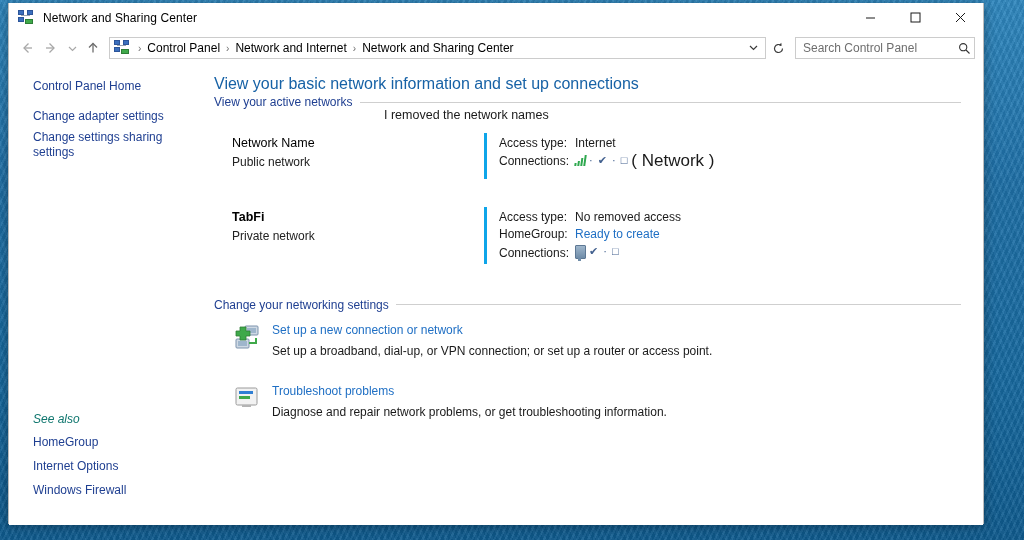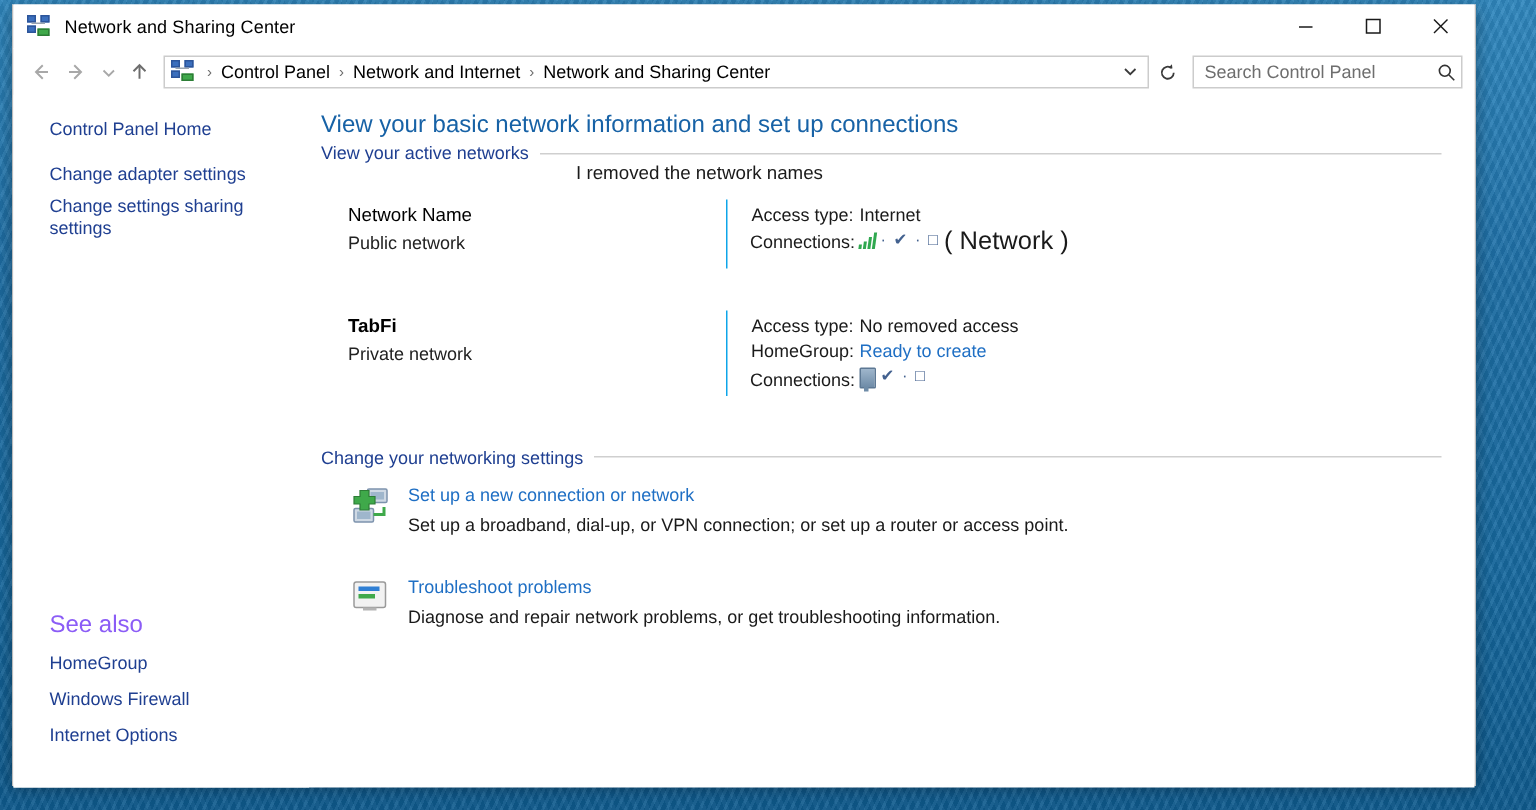--- a/index.html
+++ b/index.html
@@ -179,23 +179,24 @@
   }
   .side-gap { height: 15px; }
   .side-gap-sm { height: 6px; }
   .see-also {
     position: absolute;
     left: 24px;
     bottom: 18px;
     width: 160px;
   }
   .see-also-title {
-    font-size: 16px;
-    color: #8b5cf6;
+    font-size: 12px;
+    color: #0f766e;
     margin-bottom: 9px;
+    font-style: italic;
   }
   .see-also .side-link { margin-bottom: 9px; }
 
   .main {
     flex: 1;
     padding-top: 12px;
     padding-left: 8px;
     padding-right: 22px;
     box-sizing: border-box;
     position: relative;
@@ -247,25 +248,24 @@
     margin-bottom: 3px;
     line-height: 16px;
   }
   .net-name.bold { font-weight: bold; }
   .net-type {
     font-size: 12px;
     color: #222222;
     line-height: 16px;
   }
   .net-right {
-    border-left: 1px solid #0ea5e9;
+    border-left: 3px solid #0ea5e9;
     padding-left: 12px;
     padding-top: 2px;
     min-height: 44px;
-    text-align: center;
   }
   .kv {
     display: flex;
     font-size: 12px;
     line-height: 17px;
     color: #1a1a1a;
     align-items: center;
   }
   .kv .k { width: 76px; flex: none; }
   .kv .v { color: #1a1a1a; white-space: nowrap; }
@@ -465,22 +465,22 @@
     <div class="sidebar">
       <a class="side-link">Control Panel Home</a>
       <div class="side-gap"></div>
       <a class="side-link">Change adapter settings</a>
       <div class="side-gap-sm"></div>
       <a class="side-link">Change settings sharing settings</a>
 
       <div class="see-also">
         <div class="see-also-title">See also</div>
         <a class="side-link">HomeGroup</a>
+        <a class="side-link">Internet Options</a>
         <a class="side-link">Windows Firewall</a>
-        <a class="side-link">Internet Options</a>
       </div>
     </div>
 
     <div class="main">
       <h1 class="page-title">View your basic network information and set up connections</h1>
 
       <div class="section-head">
         <span class="label">View your active networks</span>
         <span class="rule"></span>
       </div>

